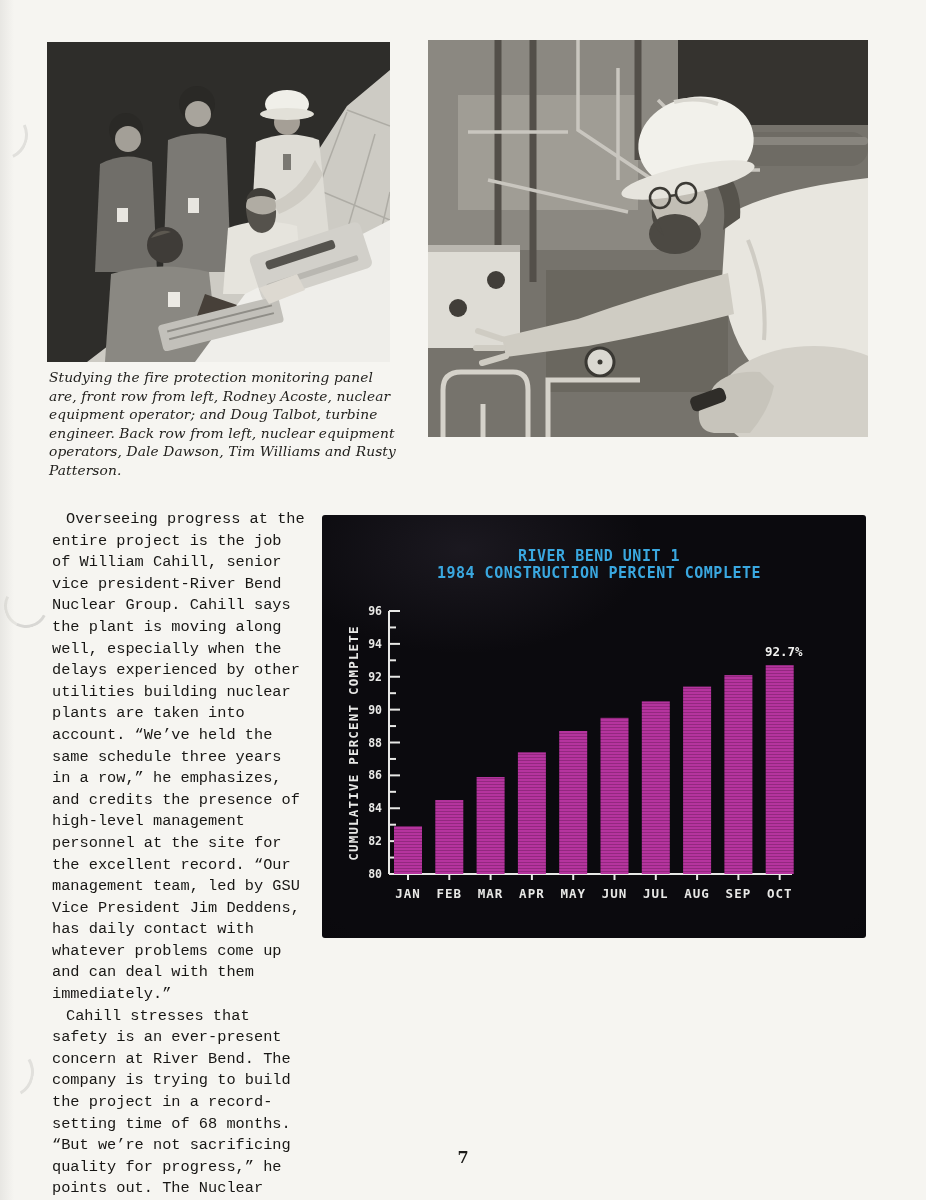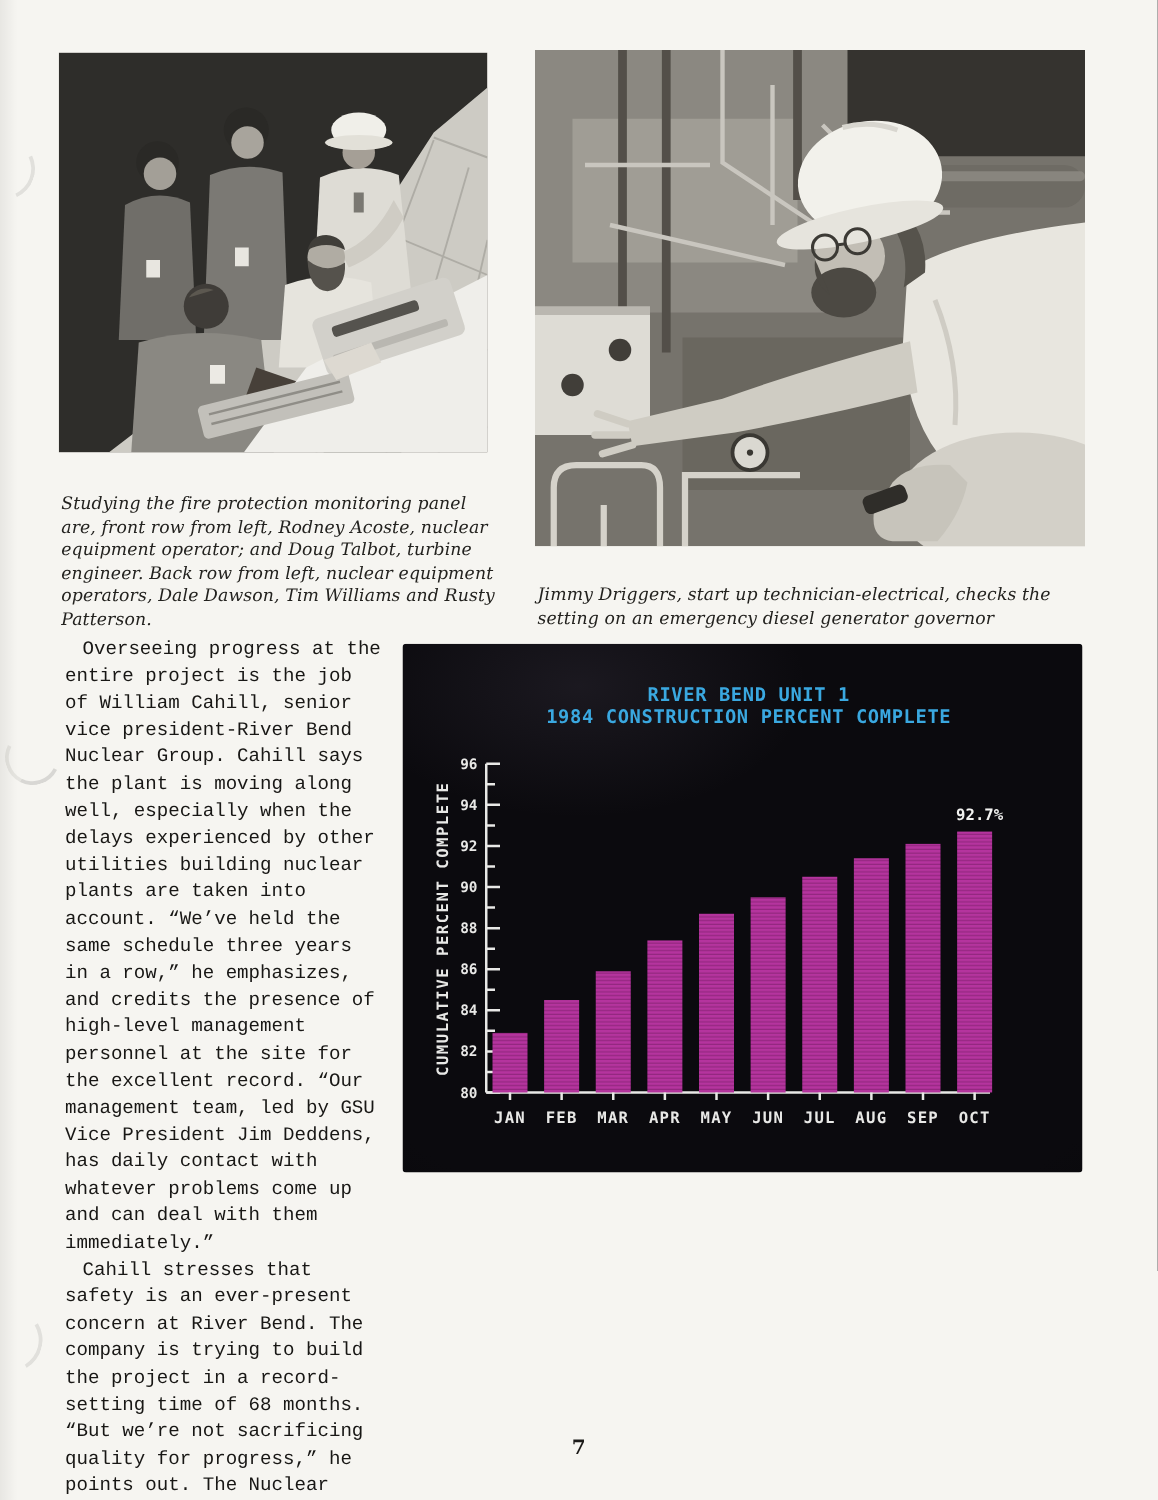--- a/index.html
+++ b/index.html
@@ -12,21 +12,21 @@
     content:"";position:absolute;left:0;top:0;bottom:0;width:14px;
     background:linear-gradient(to right,rgba(0,0,0,.06),rgba(0,0,0,0));
     pointer-events:none;
   }
   figure{margin:0;position:absolute;overflow:hidden;background:#d8d6d0;}
   .photo1{left:47px;top:42px;width:343px;height:320px;}
   .photo2{left:428px;top:40px;width:440px;height:397px;}
   .photo1 svg,.photo2 svg{display:block;width:100%;height:100%;}
   .caption{
     position:absolute;font-style:italic;font-size:13.8px;line-height:18.5px;
-    color:#23221f;letter-spacing:.1px;margin-top:26px;
+    color:#23221f;letter-spacing:.1px;
   }
   .cap1{left:49px;top:368px;width:352px;}
   .cap2{left:430px;top:441px;width:447px;}
   .article{
     position:absolute;left:52px;top:509px;width:254px;
     font-size:15.3px;line-height:21.6px;color:#181715;text-align:left;
   }
   .article p{margin:0;text-indent:14px;font-family:Liberation Mono, monospace;}
   .chart{
     position:absolute;left:322px;top:515px;width:544px;height:423px;
@@ -186,21 +186,20 @@
           <path d="M246,62 Q268,56 290,64" stroke="#d8d6cf" stroke-width="4" fill="none"></path>
         </g>
         <g fill="none" stroke="#3c3a35" stroke-width="2.5">
           <circle cx="232" cy="158" r="10"></circle>
           <circle cx="258" cy="153" r="10"></circle>
           <line x1="241" y1="156" x2="249" y2="155"></line>
         </g>
       </g>
     </svg>
   </figure>
-  <figcaption class="caption cap2">Jimmy Driggers, start up technician-electrical, checks the setting on an emergency diesel generator governor</figcaption>
 
   <div class="article">
     <p>Overseeing progress at the entire project is the job of William Cahill, senior vice president-River Bend Nuclear Group. Cahill says the plant is moving along well, especially when the delays experienced by other utilities building nuclear plants are taken into account. “We’ve held the same schedule three years in a row,” he emphasizes, and credits the presence of high-level management personnel at the site for the excellent record. “Our management team, led by GSU Vice President Jim Deddens, has daily contact with whatever problems come up and can deal with them immediately.”</p>
     <p>Cahill stresses that safety is an ever-present concern at River Bend. The company is trying to build the project in a record-setting time of 68 months. “But we’re not sacrificing quality for progress,” he points out. The Nuclear Regulatory Commission has given River Bend only a few citations for minor problems which were promptly corrected. Posters displayed prominently throughout the plant seem to sum up the attitude about quality work in only six words, “Do it right the first time.”</p>
   </div>
 
   <div class="chart" id="chart">
       <svg viewBox="0 0 544 423">
         <defs>
           <pattern id="crt" width="3" height="3" patternUnits="userSpaceOnUse">

